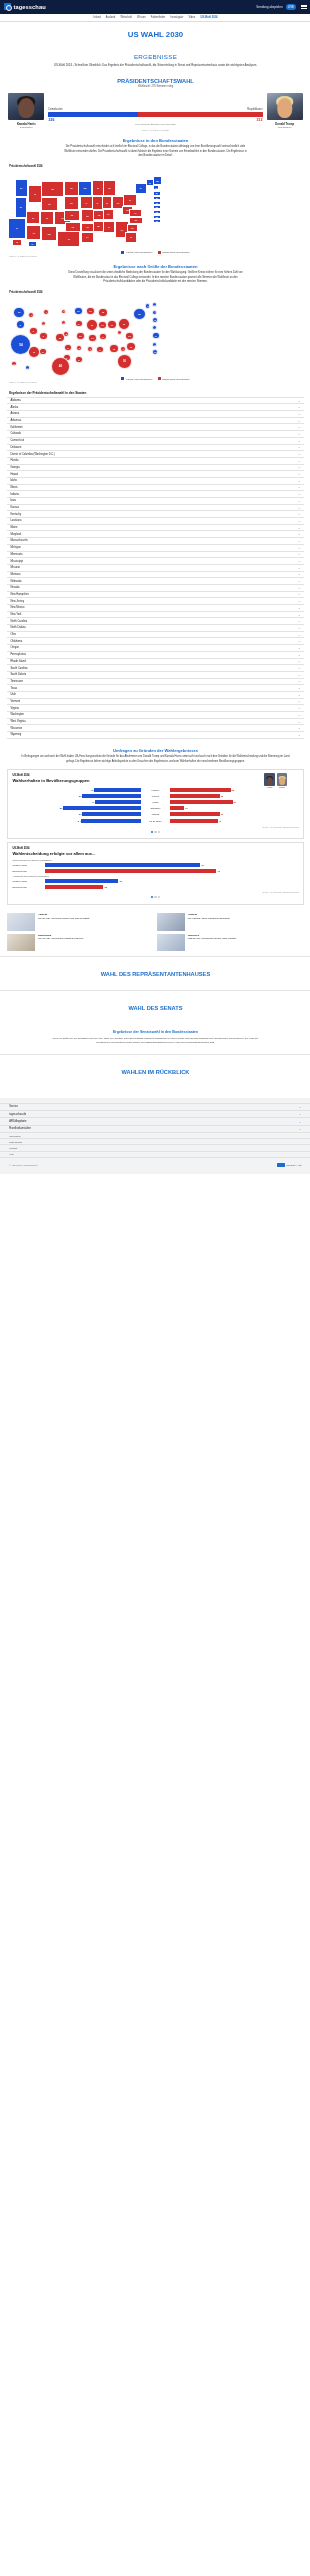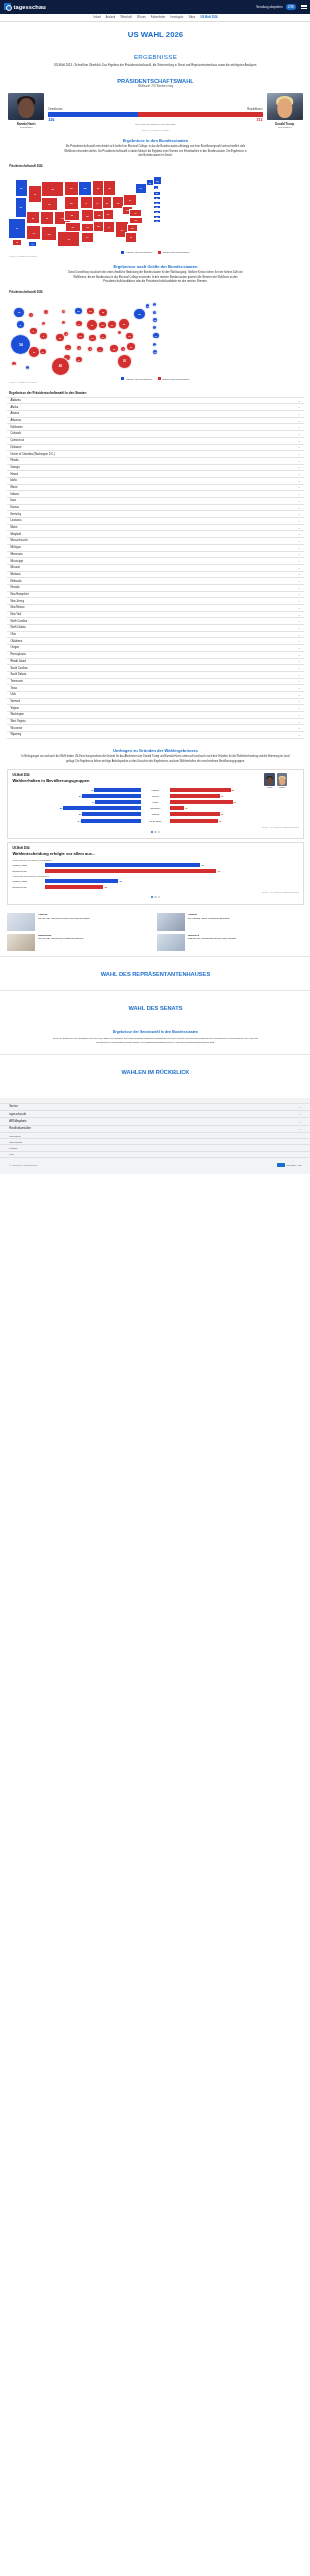--- a/index.html
+++ b/index.html
@@ -245,21 +245,21 @@
   <a href="#">Inland</a>
   <a href="#">Ausland</a>
   <a href="#">Wirtschaft</a>
   <a href="#">Wissen</a>
   <a href="#">Faktenfinder</a>
   <a href="#">Investigativ</a>
   <a href="#">Video</a>
   <a href="#" class="active">US-Wahl 2024</a>
 </div>
 
-<div class="page-title">US WAHL 2026</div>
+<div class="page-title">US WAHL 2030</div>
 <div class="section-head">ERGEBNISSE</div>
 <div class="intro-text">US-Wahl 2024 - Schnellster Überblick: Das Ergebnis der Präsidentschaftswahl, die Sitzverteilung in Senat und Repräsentantenhaus sowie die wichtigsten Analysen.</div>
 
 <div class="cand-title">PRÄSIDENTSCHAFTSWAHL</div>
 <div class="cand-sub">Wahlnacht: 270 Stimmen nötig</div>
 
 <div class="cand-block">
   <div class="cand-row">
     <div class="cand">
       <div class="cand-photo photo-harris">

